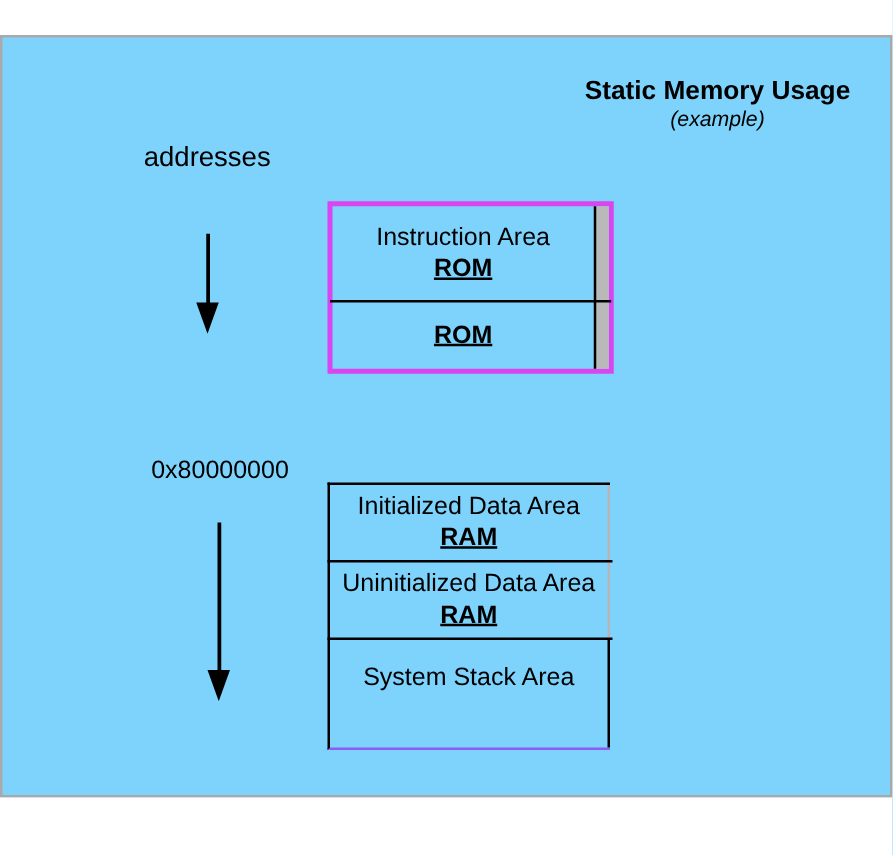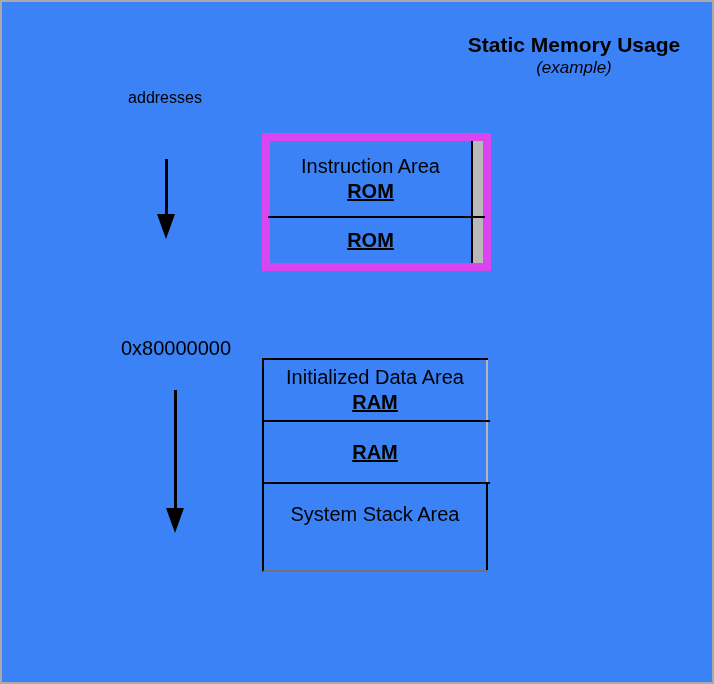--- a/index.html
+++ b/index.html
@@ -5,25 +5,26 @@
   html, body {
     margin: 0;
     padding: 0;
     background: #ffffff;
     font-family: "Liberation Sans", sans-serif;
     color: #000000;
   }
   .canvas {
     position: relative;
     width: 714px;
-    height: 684px;
+    height: 610px;
     box-sizing: border-box;
-    background: #3b82f6;
+    background: #7dd3fc;
     border: 2px solid #a9a9a9;
     overflow: hidden;
+    margin-top: 28px;
   }
 
   
   .title-block {
     position: absolute;
     left: 430px;
     top: 31px;
     width: 284px;
     text-align: center;
   }
@@ -38,21 +39,21 @@
     line-height: 22px;
   }
 
   
   .addresses-label {
     position: absolute;
     left: 113px;
     top: 86px;
     width: 100px;
     text-align: center;
-    font-size: 16px;
+    font-size: 22px;
     line-height: 20px;
   }
   .addr {
     position: absolute;
     width: 130px;
     text-align: center;
     font-size: 20px;
     line-height: 21px;
   }
   .addr-rom { left: 101px; top: 129px; }
@@ -80,21 +81,21 @@
   
   .membox {
     position: absolute;
     box-sizing: border-box;
   }
   .rom-box {
     left: 260px;
     top: 131px;
     width: 229px;
     height: 138px;
-    border: 8px solid #d946ef;
+    border: 4px solid #d946ef;
   }
   .rom-strip {
     position: absolute;
     top: 0;
     right: 0;
     bottom: 0;
     width: 12px;
     background: #b9b9b9;
     border-left: 2px solid #000000;
     box-sizing: border-box;
@@ -123,21 +124,21 @@
   .rom-cell-1 { left: 0; right: 12px; top: 0; height: 75px; }
   .rom-cell-2 { left: 0; right: 12px; top: 77px; bottom: 0; }
 
   .ram-box {
     left: 260px;
     top: 356px;
     width: 226px;
     height: 214px;
     border-left: 2px solid #000000;
     border-top: 2px solid #000000;
-    border-bottom: 2px solid #737373;
+    border-bottom: 2px solid #8b5cf6;
   }
   .ram-right-gray {
     position: absolute;
     top: 0;
     right: 0;
     width: 2px;
     height: 124px;
     background: #b5b5b5;
   }
   .ram-right-black {
@@ -199,20 +200,21 @@
   <div class="membox ram-box">
     <div class="ram-right-gray"></div>
     <div class="ram-right-black"></div>
     <div class="divider ram-div-1"></div>
     <div class="divider ram-div-2"></div>
     <div class="cell ram-cell-1">
       <div class="cell-name">Initialized Data Area</div>
       <div class="cell-type">RAM</div>
     </div>
     <div class="cell ram-cell-2">
+      <div class="cell-name">Uninitialized Data Area</div>
       <div class="cell-type">RAM</div>
     </div>
     <div class="cell ram-cell-3">
       <div class="cell-name">System Stack Area</div>
     </div>
   </div>
 
 </div>
 
 </body></html>

